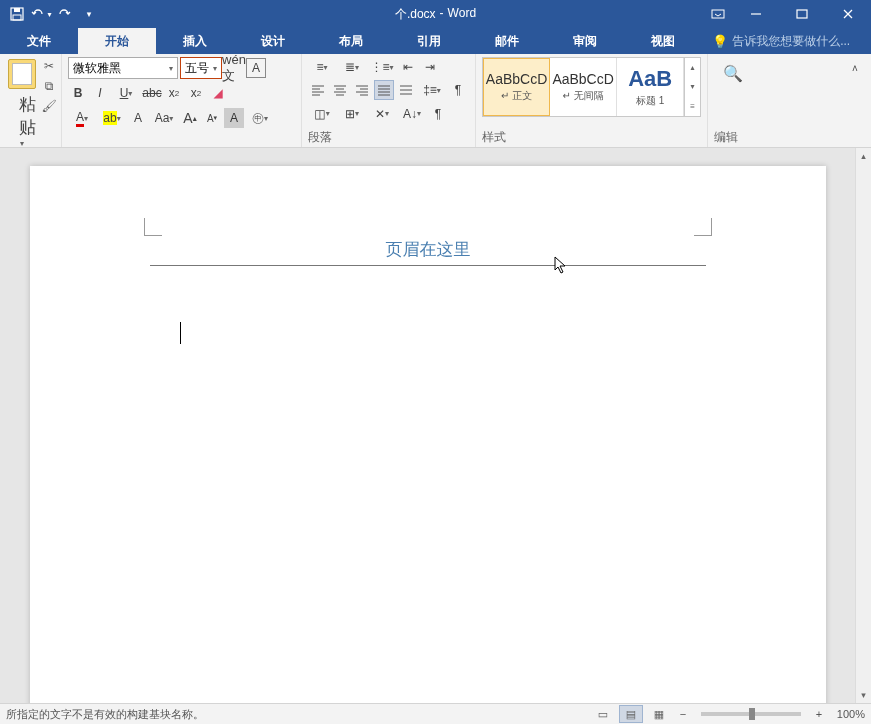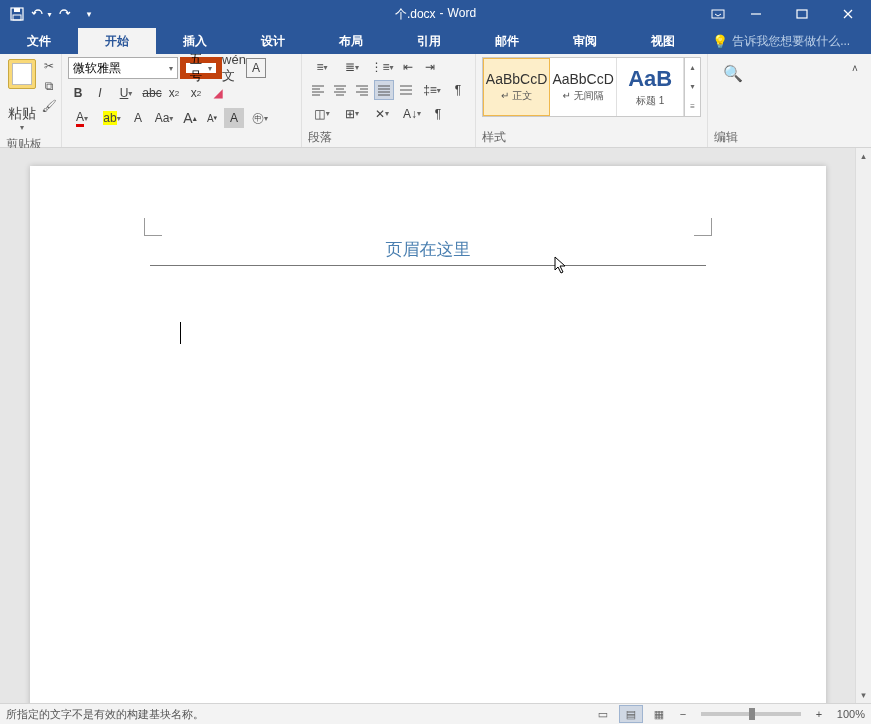--- a/index.html
+++ b/index.html
@@ -25,28 +25,28 @@
 
 .ribbon { background: #f3f3f3; height: 94px; border-bottom: 1px solid #d4d4d4; display: flex; }
 .rgroup { border-right: 1px solid #e0e0e0; padding: 3px 6px 0 6px; display: flex; flex-direction: column; position: relative; }
 .rgroup-label { font-size: 12px; color: #666; text-align: left; padding: 2px 0 1px; margin-top: auto; position: relative; }
 
 .clip-group { width: 62px; }
 .clip-body { display: flex; gap: 2px; }
 .paste-btn { width: 36px; display: flex; flex-direction: column; align-items: center; cursor: pointer; padding: 2px; }
 .paste-icon { width: 28px; height: 30px; background: #f9d978; border: 1px solid #c9a840; border-radius: 2px; position: relative; }
 .paste-icon::after { content: ""; position: absolute; top: 3px; left: 3px; right: 3px; bottom: 3px; background: #fff; border: 1px solid #bbb; }
-.paste-lbl { font-size: 14px; color: #444; margin-top: 16px; text-align: right; }
+.paste-lbl { font-size: 17px; color: #444; margin-top: 4px; text-align: right; }
 .clip-side { display: flex; flex-direction: column; gap: 2px; }
 .mini-btn { width: 18px; height: 18px; display: flex; align-items: center; justify-content: center; cursor: pointer; font-size: 12px; color: #555; }
 
 .font-group { width: 240px; }
 .font-row { display: flex; align-items: center; gap: 2px; margin-bottom: 3px; height: 22px; }
 .font-name { border: 1px solid #ababab; background: #fff; height: 22px; width: 110px; font-size: 12px; padding: 0 4px; display: flex; align-items: center; justify-content: space-between; }
-.font-size { border: 6px solid #c2410c; background: #fff; height: 22px; width: 42px; font-size: 12px; padding: 0 4px; display: flex; align-items: center; justify-content: space-between; }
+.font-size { border: 1px solid #c2410c; background: #fff; height: 22px; width: 42px; font-size: 12px; padding: 0 4px; display: flex; align-items: center; justify-content: space-between; }
 .rb { width: 20px; height: 20px; display: flex; align-items: center; justify-content: center; cursor: pointer; font-size: 12px; color: #444; border: 1px solid transparent; }
 .rb.wide { width: 28px; }
 .dd-arrow { font-size: 8px; color: #666; }
 
 .para-group { width: 174px; }
 
 .styles-group { width: 232px; }
 .style-gallery { display: flex; gap: 0; border: 1px solid #c9c9c9; background: #fff; height: 60px; }
 .style-item { width: 68px; border-right: 1px solid #e0e0e0; display: flex; flex-direction: column; align-items: center; justify-content: center; cursor: pointer; font-size: 11px; }
 .style-preview { font-size: 14px; color: #333; }

